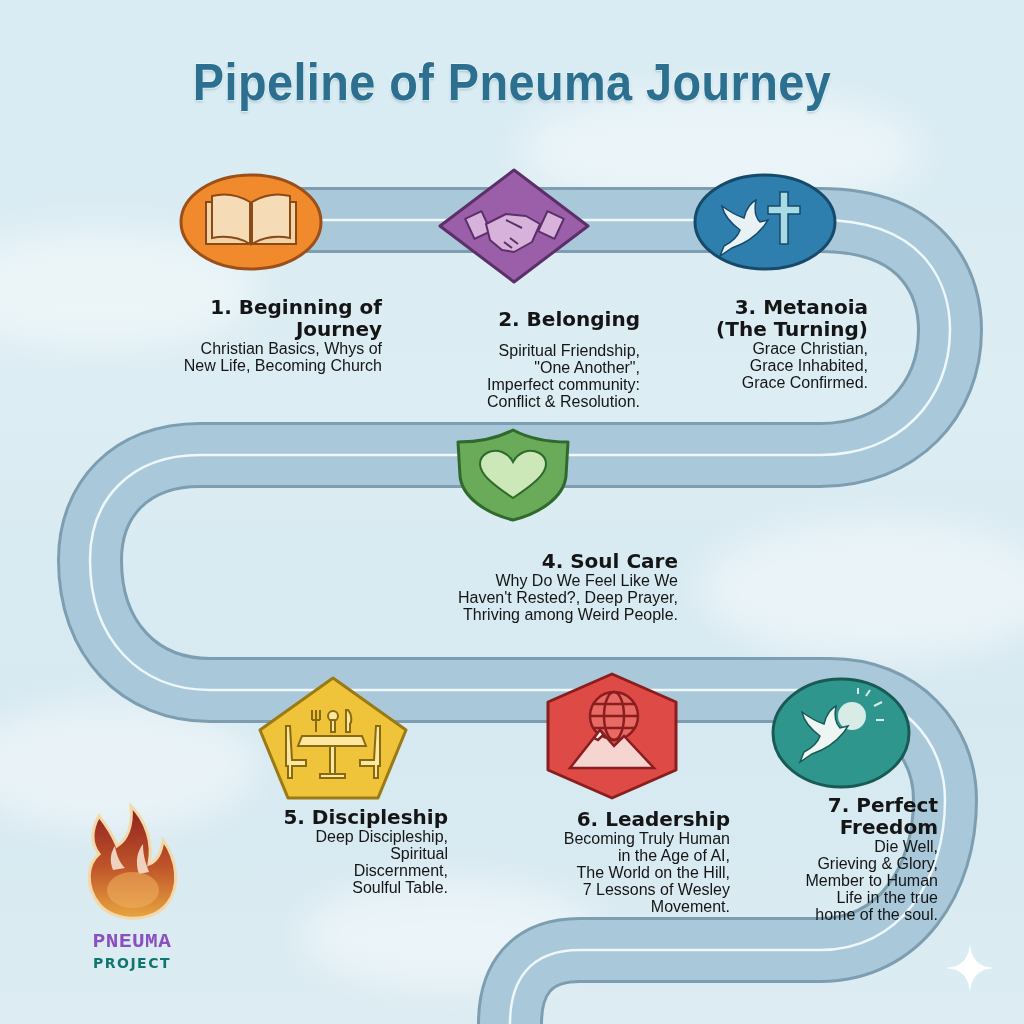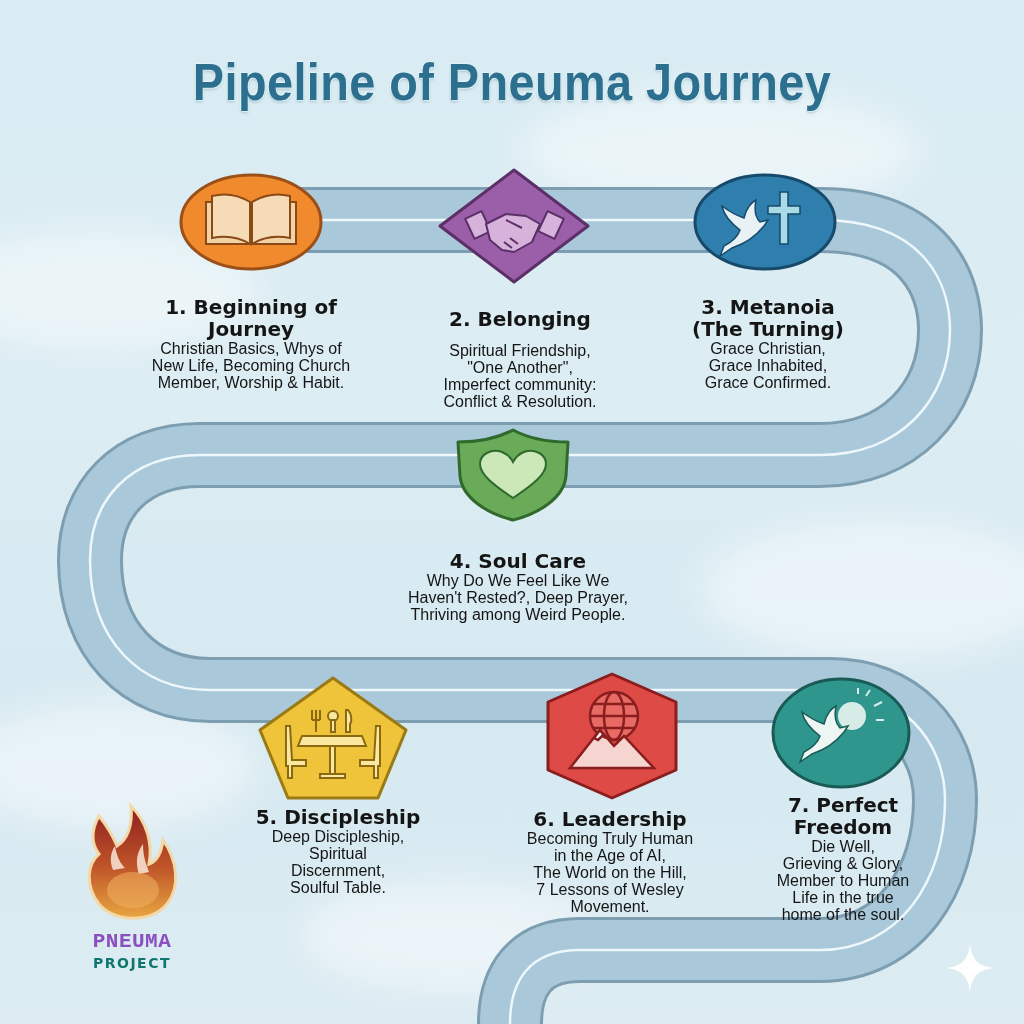--- a/index.html
+++ b/index.html
@@ -10,21 +10,21 @@
     }
     .cloud { position: absolute; border-radius: 50%; background: rgba(255,255,255,0.45); filter: blur(18px); }
     #road { position: absolute; left: 0; top: 0; width: 1024px; height: 1024px; }
     .title {
       position: absolute; left: 0; width: 1024px; top: 52px; text-align: center;
       font-size: 52px; font-weight: bold; color: #2c6f8e; letter-spacing: 0.5px;
       text-shadow: 1px 1px 0 #d8eef6, -1px -1px 0 #e6f4f9, 0 2px 3px rgba(30,70,90,0.25);
       transform: scaleX(0.9);
     }
     .badge { position: absolute; }
-    .stage-text { position: absolute; text-align: center; color: #151515; }
+    .stage-text { position: absolute; text-align: right; color: #151515; }
     .stage-title { font-weight: bold; font-size: 20px; line-height: 22px; font-family: "DejaVu Sans", sans-serif; }
     .stage-desc { font-size: 16px; line-height: 17px; font-family: "Liberation Sans", sans-serif; }
     .logo { position: absolute; left: 62px; top: 800px; width: 140px; text-align: center; }
     .logo-word { font-family: Liberation Mono, monospace; font-weight: bold; font-size: 21px; color: #8b4fbf; letter-spacing: 0.5px; margin-top: -4px; }
     .logo-sub { font-family: "DejaVu Sans", sans-serif; font-weight: bold; font-size: 14px; color: #0f766e; letter-spacing: 1.5px; margin-top: 2px; }
     .sparkle { position: absolute; left: 944px; top: 942px; }
   </style>
 </head>
 <body>
 
@@ -113,21 +113,20 @@
 </svg>
 
 <div class="stage-text" style="left:120px;top:296px;width:262px;">
   <div class="stage-title">
     <div>1. Beginning of</div>
     <div>Journey</div>
   </div>
   <div class="stage-desc">
     <div>Christian Basics, Whys of</div>
     <div>New Life, Becoming Church</div>
-    <div>Member, Worship &amp; Habit.</div>
   </div>
 </div>
 
 <div class="stage-text" style="left:400px;top:308px;width:240px;">
   <div class="stage-title">
     <div>2. Belonging</div>
   </div>
   <div class="stage-desc" style="margin-top:12px;">
     <div>Spiritual Friendship,</div>
     <div>"One Another",</div>

